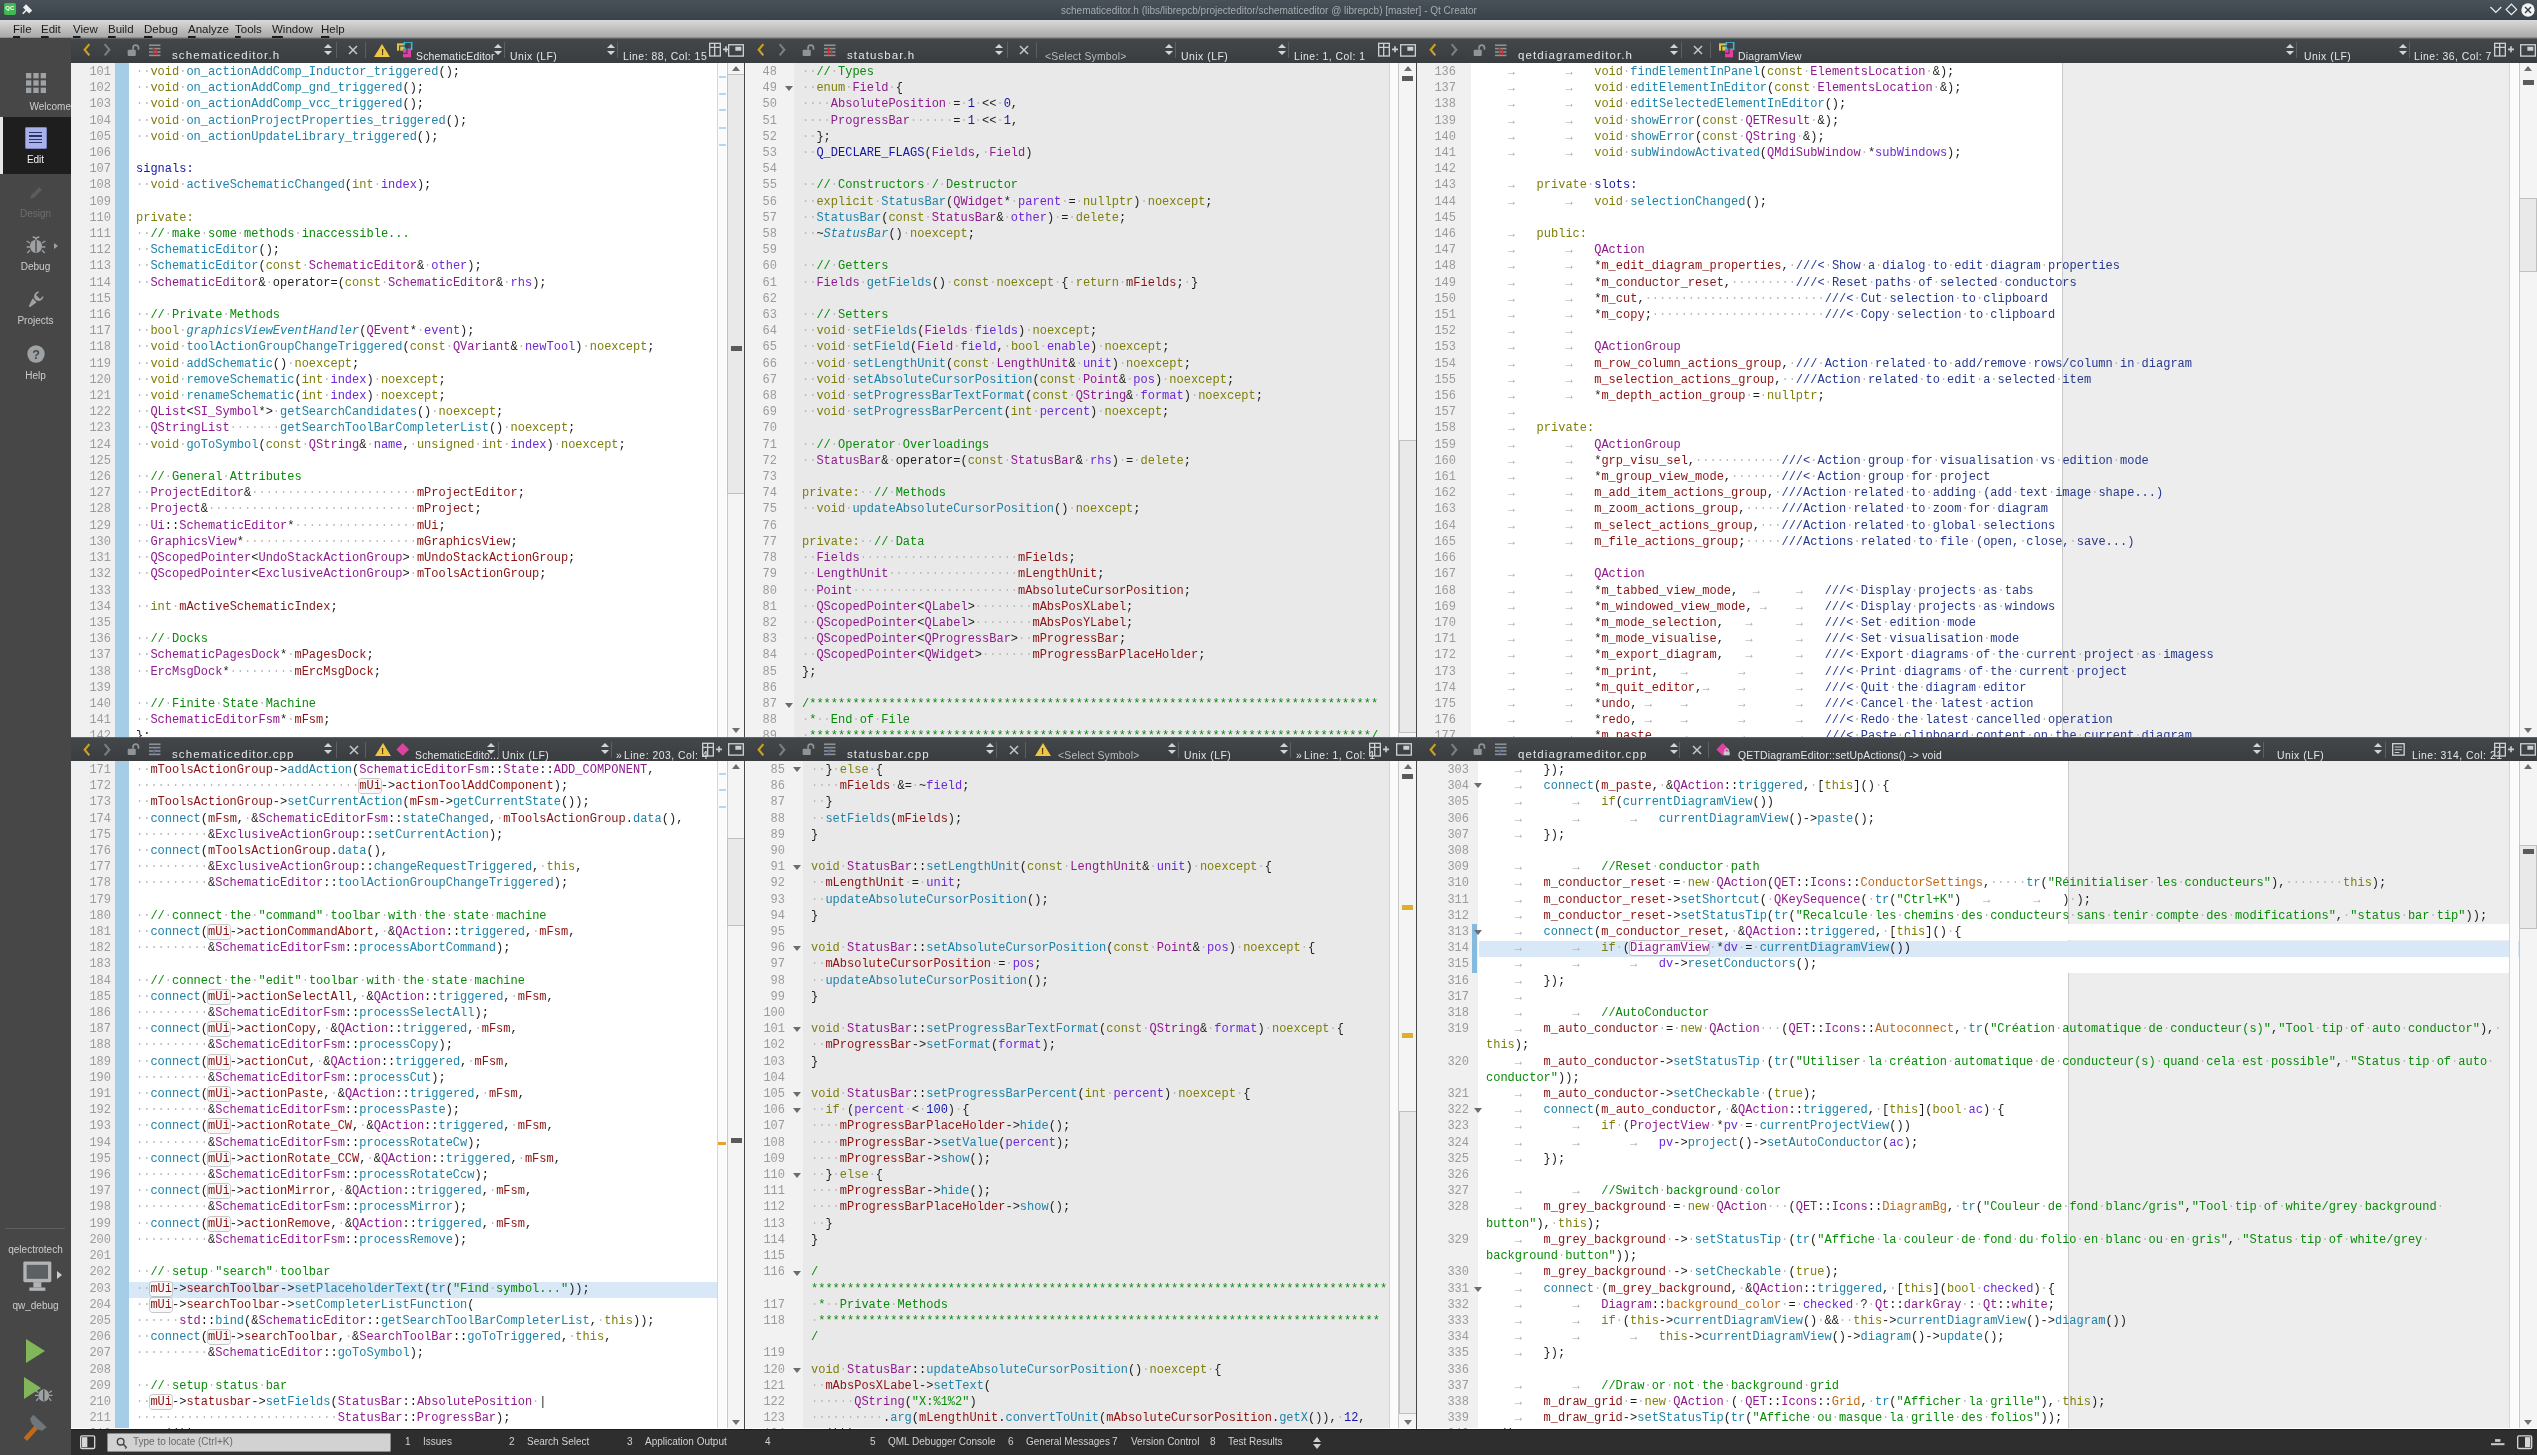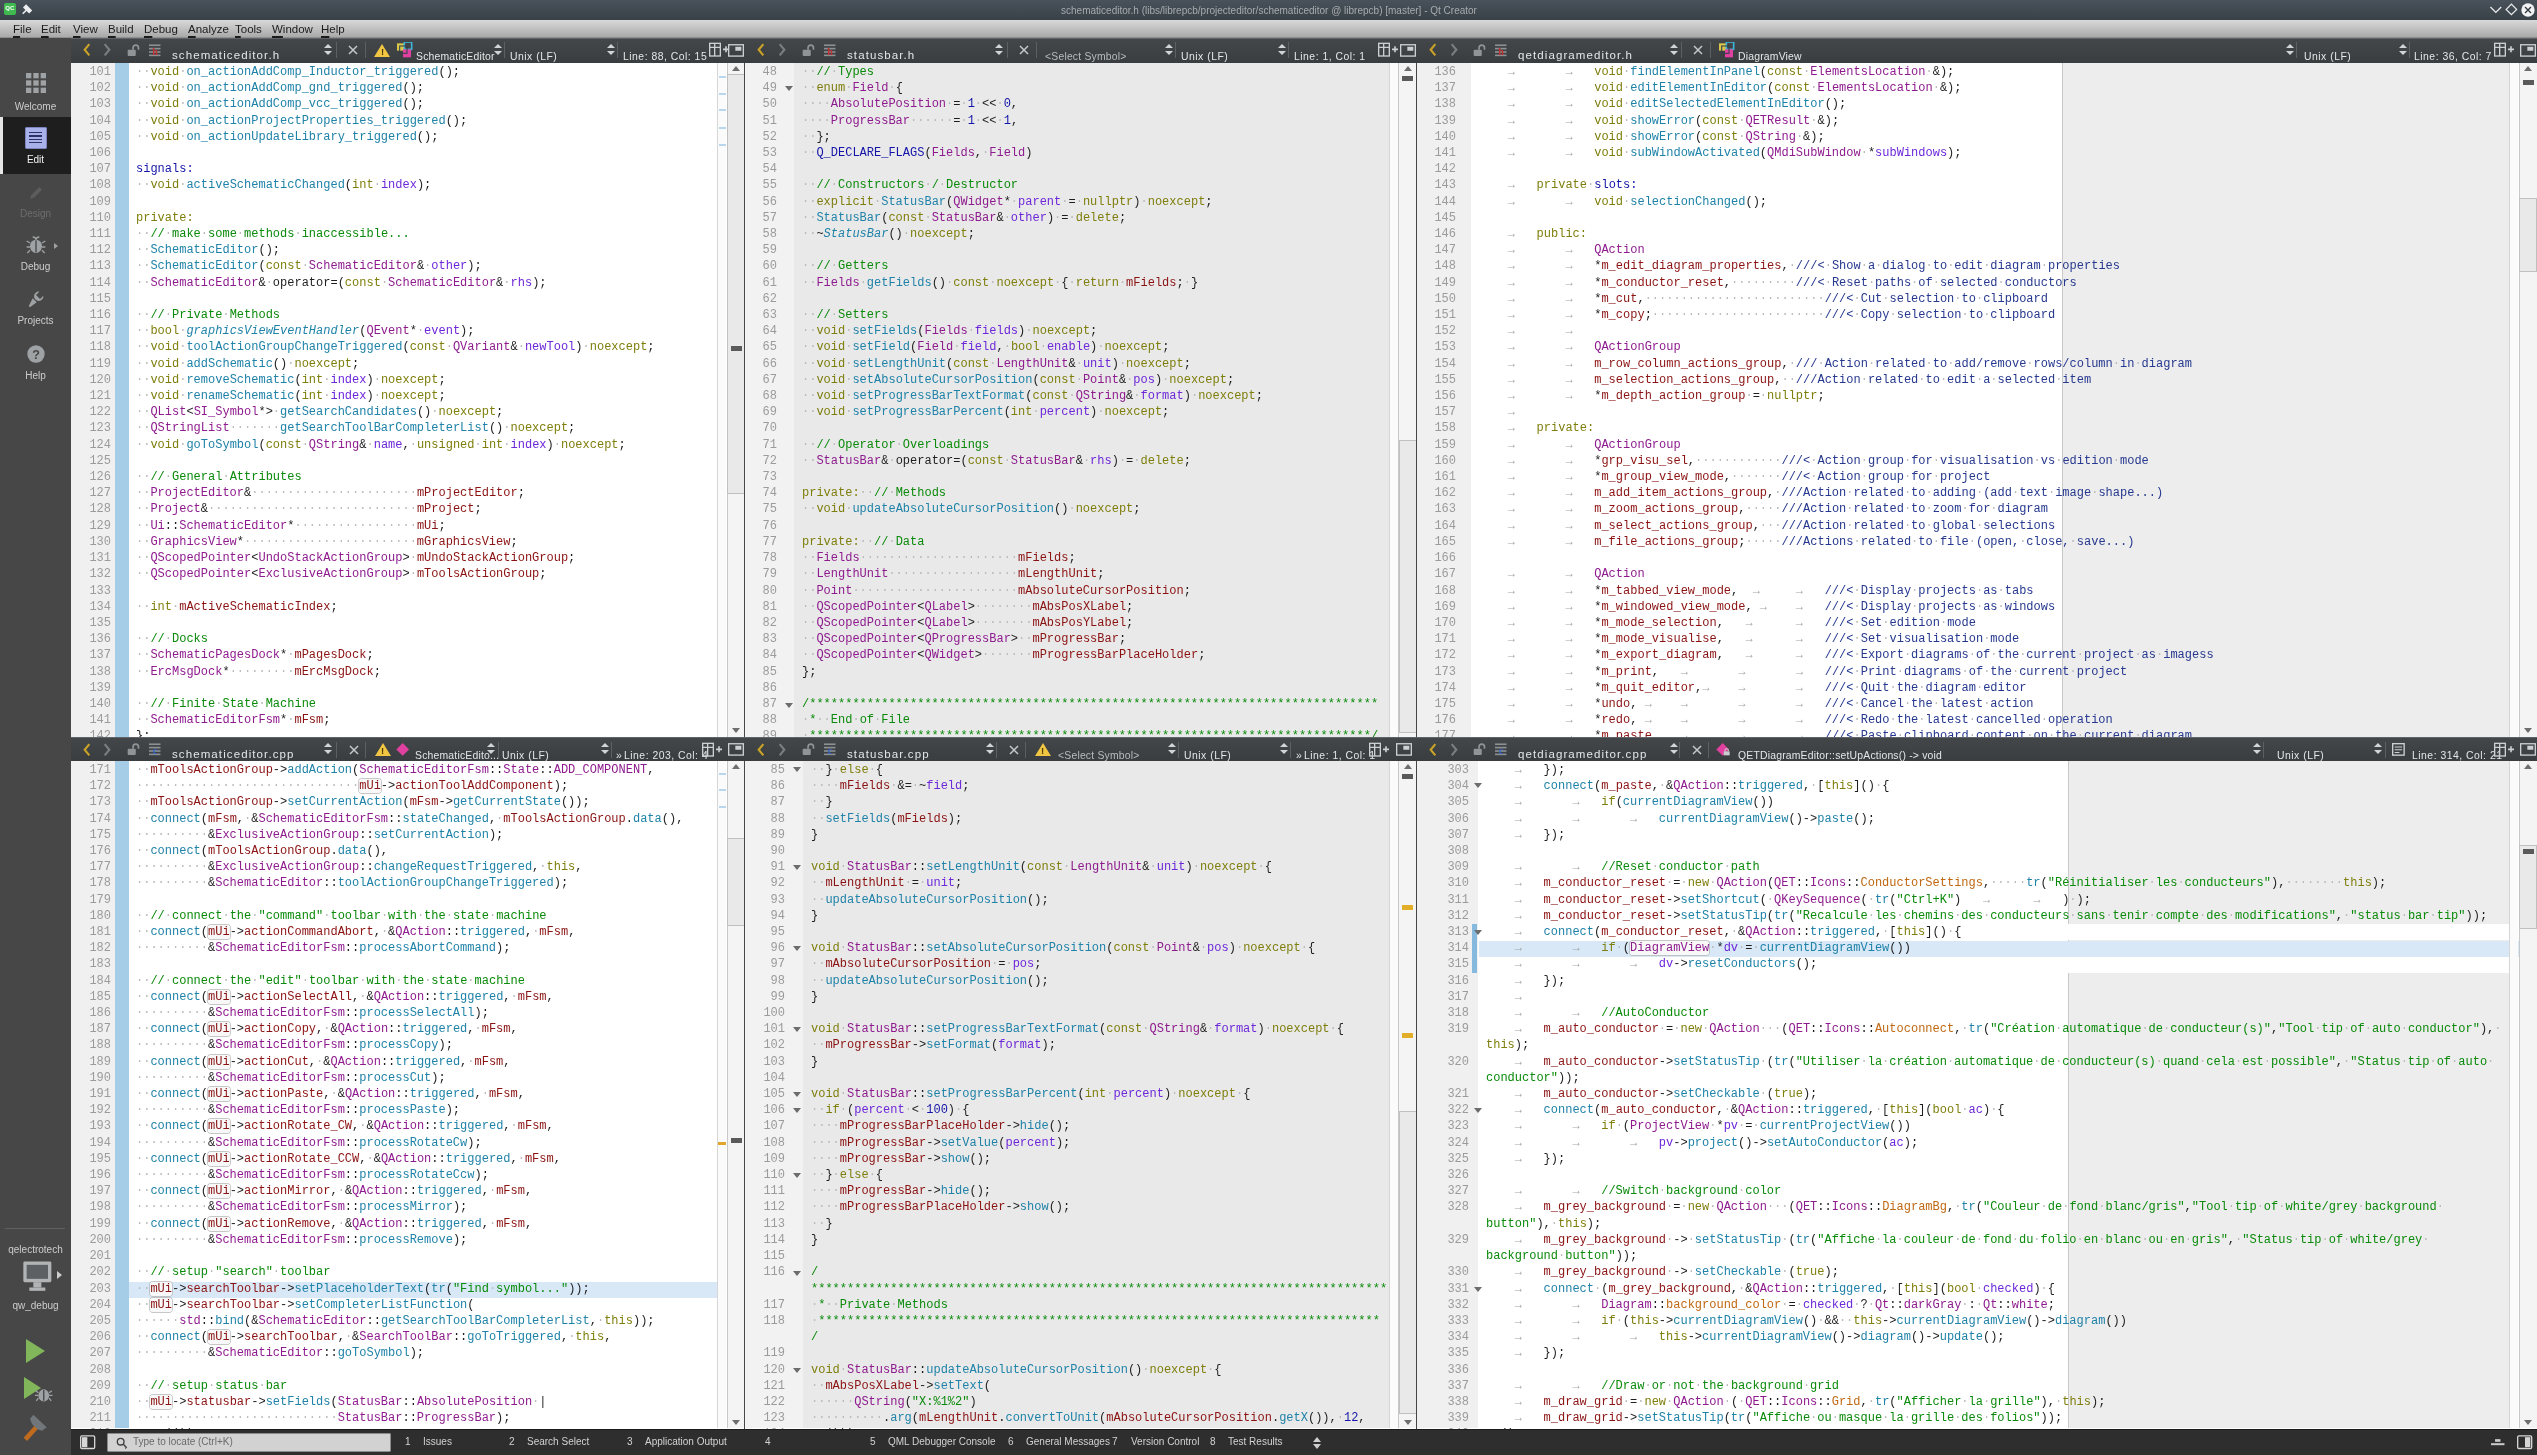--- a/index.html
+++ b/index.html
@@ -52,21 +52,21 @@
     <rect x="0" y="0" width="8" height="8" fill="#9fa2a4"></rect>
     <rect x="11" y="0" width="8" height="8" fill="#9fa2a4"></rect>
     <rect x="22" y="0" width="8" height="8" fill="#9fa2a4"></rect>
     <rect x="0" y="11" width="8" height="8" fill="#9fa2a4"></rect>
     <rect x="11" y="11" width="8" height="8" fill="#9fa2a4"></rect>
     <rect x="22" y="11" width="8" height="8" fill="#9fa2a4"></rect>
     <rect x="0" y="22" width="8" height="8" fill="#9fa2a4"></rect>
     <rect x="11" y="22" width="8" height="8" fill="#9fa2a4"></rect>
     <rect x="22" y="22" width="8" height="8" fill="#9fa2a4"></rect>
   </svg>
-<div class="ab" style="left:0;top:101px;width:71px;text-align:center;color:#cdcdcd;font-size:10px">Welcome</div>
+<div class="ab" style="left:0;top:101px;width:71px;text-align:right;color:#cdcdcd;font-size:10px">Welcome</div>
 <div class="ab" style="left:0px;top:117px;width:71px;height:57px;background:#1e1e1e;"></div>
 <div class="ab" style="left:0px;top:117px;width:2.7px;height:57px;background:#e6e6e6;"></div>
 <div class="ab" style="left:25px;top:127px;width:21.6px;height:21.6px;background:#a9b1ea;border-radius:1.3px;border:0.7px solid #7d85c0">
     <div style="margin:4px 3.4px">
       <div style="height:1.3px;background:#2c3168;margin-bottom:2px"></div>
       <div style="height:1.3px;background:#2c3168;margin-bottom:2px"></div>
       <div style="height:1.3px;background:#2c3168;margin-bottom:2px"></div>
       <div style="height:1.3px;background:#2c3168"></div>
     </div>
   </div>

